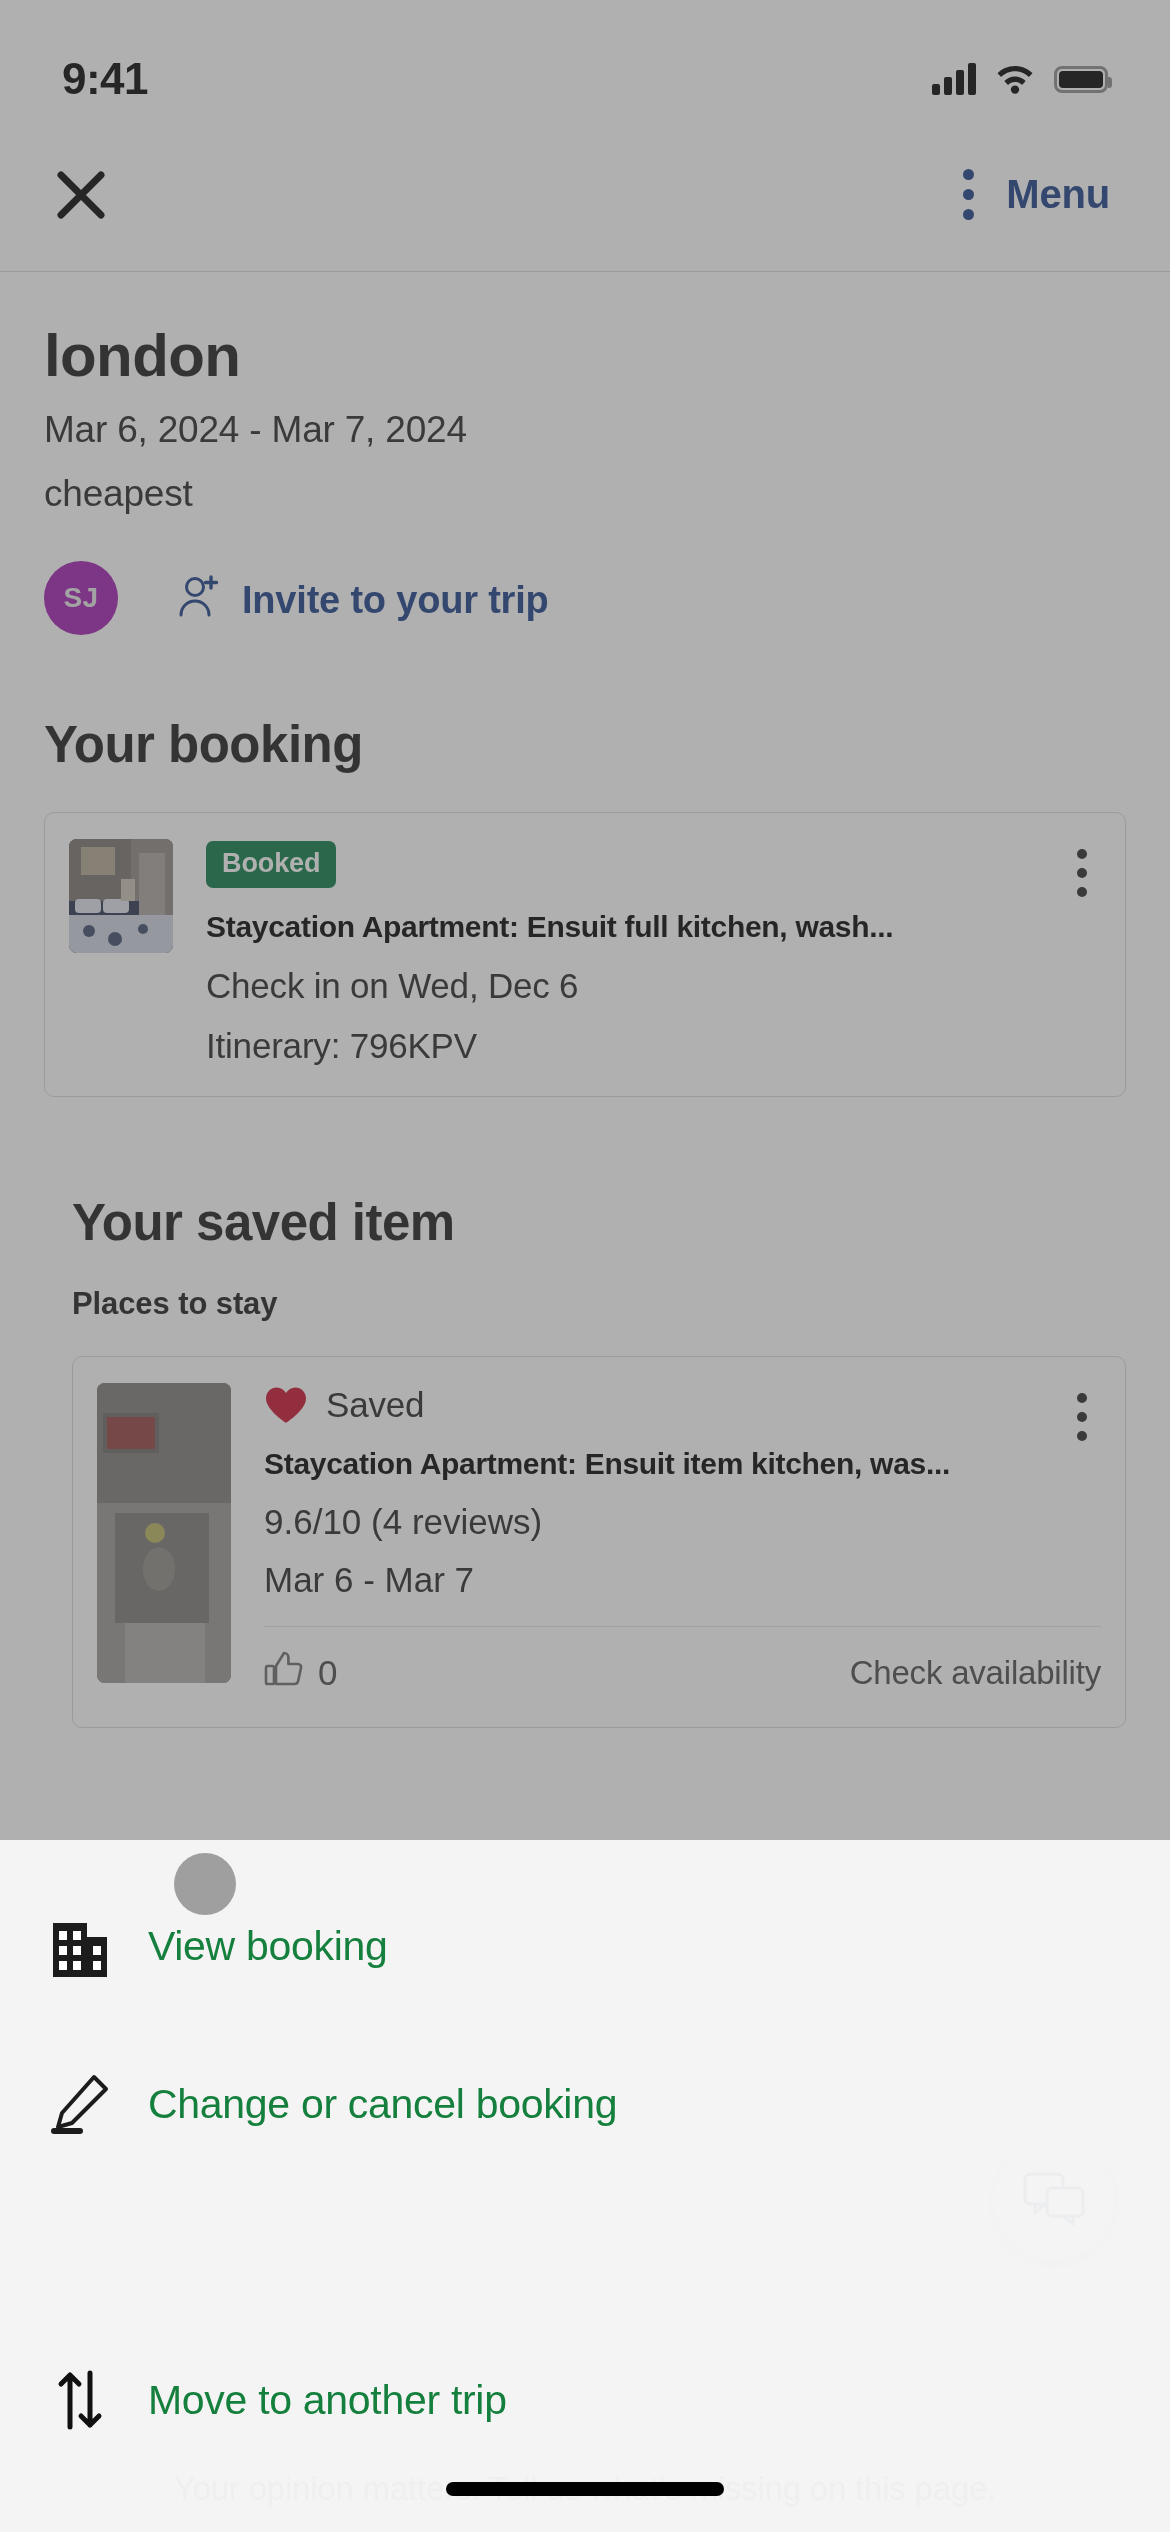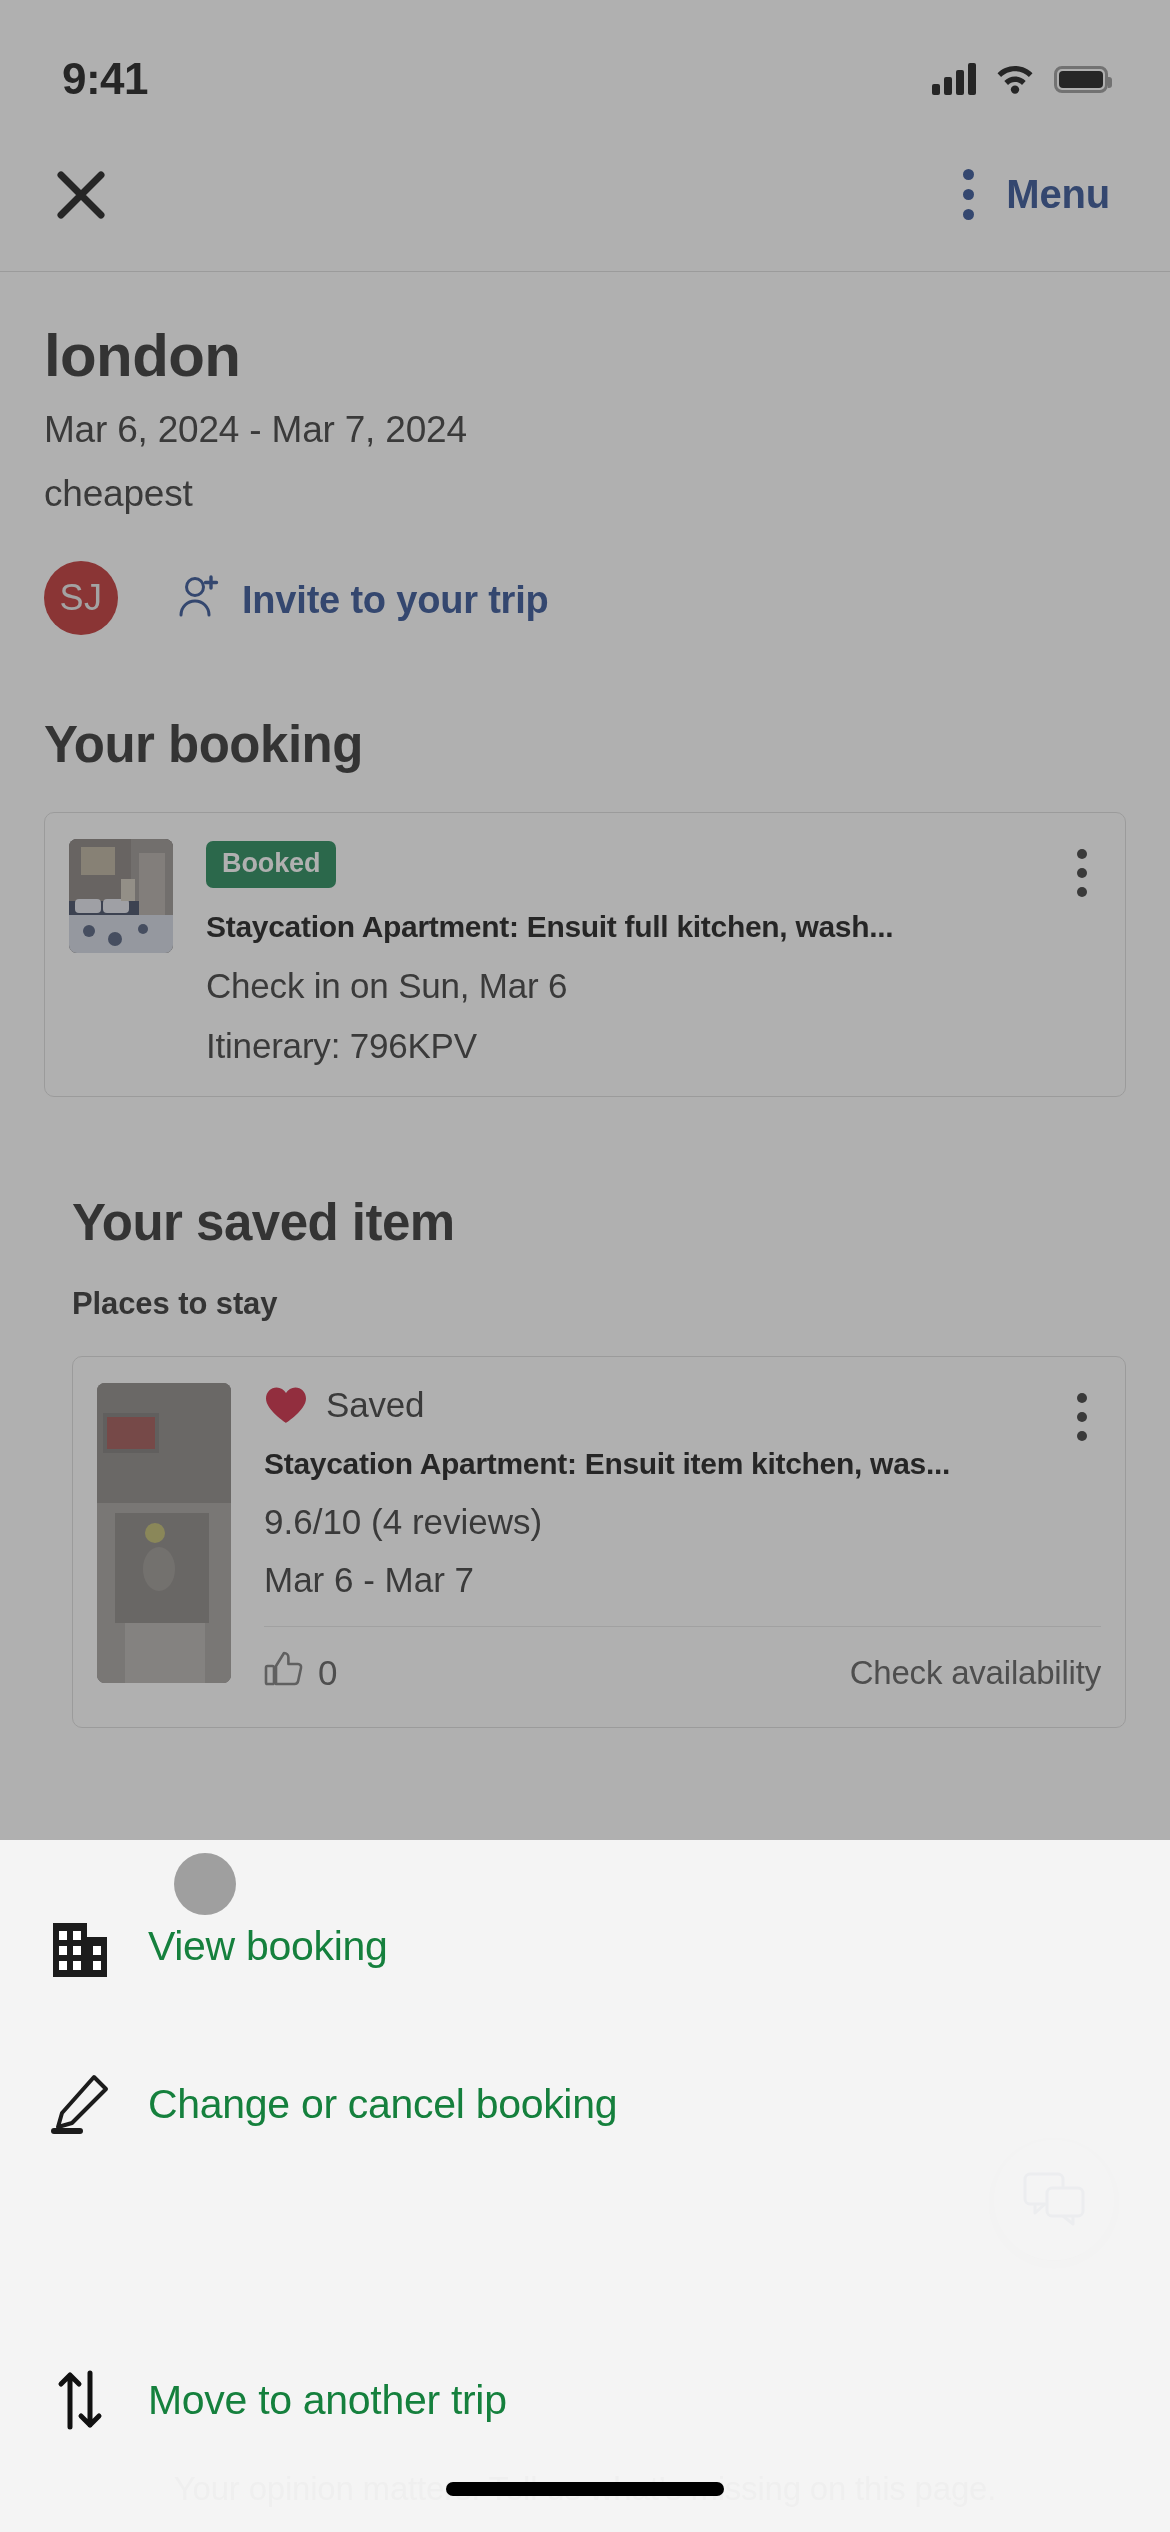--- a/index.html
+++ b/index.html
@@ -59,23 +59,23 @@
 
   
   .trip-header { padding:52px 44px 0 44px; }
   .trip-title { font-size:60px; font-weight:bold; color:#1a1a1a; letter-spacing:-0.6px; line-height:1.05; }
   .trip-dates { font-size:37px; color:#262626; margin-top:22px; letter-spacing:-0.2px; }
   .trip-sub { font-size:37px; color:#262626; margin-top:22px; letter-spacing:-0.2px; }
 
   .trip-people { display:flex; align-items:center; margin-top:46px; gap:34px; }
   .avatar {
     width:74px; height:74px; border-radius:50%;
-    background:#b91c1c; color:#e8e8e8;
+    background:#a21caf; color:#e8e8e8;
     display:flex; align-items:center; justify-content:center;
-    font-size:36px; font-weight:normal; letter-spacing:0.4px;
+    font-size:28px; font-weight:bold; letter-spacing:0.4px;
   }
   .invite { display:flex; align-items:flex-end; gap:22px; padding-left:26px; }
   .invite svg { width:42px; height:44px; }
   .invite-label { font-size:38px; font-weight:bold; color:#1a3e87; letter-spacing:-0.2px; }
 
   
   .section { padding:0 44px; }
   .section-title { font-size:51px; font-weight:bold; color:#1a1a1a; letter-spacing:-0.5px; }
   .sub-title { font-size:31px; font-weight:bold; color:#1a1a1a; margin-top:34px; letter-spacing:-0.1px; }
 
@@ -245,21 +245,21 @@
           <rect x="0" y="76" width="104" height="38" fill="#cdd3e0"></rect>
           <circle cx="20" cy="92" r="6" fill="#3b4a6b"></circle>
           <circle cx="46" cy="100" r="7" fill="#3b4a6b"></circle>
           <circle cx="74" cy="90" r="5" fill="#3b4a6b"></circle>
           <rect x="52" y="40" width="14" height="22" fill="#c9c2b4"></rect>
         </svg>
       </div>
       <div class="card-body">
         <span class="badge">Booked</span>
         <div class="card-heading">Staycation Apartment: Ensuit  full kitchen, wash...</div>
-        <div class="card-line">Check in on Sun, Mar 6</div>
+        <div class="card-line">Check in on Wed, Dec 6</div>
         <div class="card-line">Itinerary: 796KPV</div>
       </div>
       <span class="card-kebab">
           <i></i>
           <i></i>
           <i></i>
         </span>
     </div>
   </div>
 

